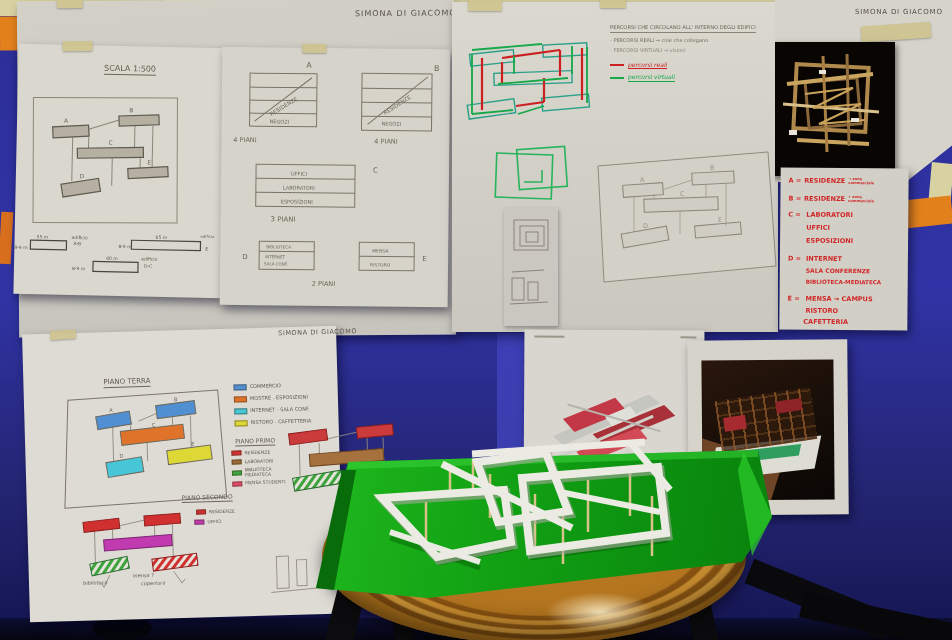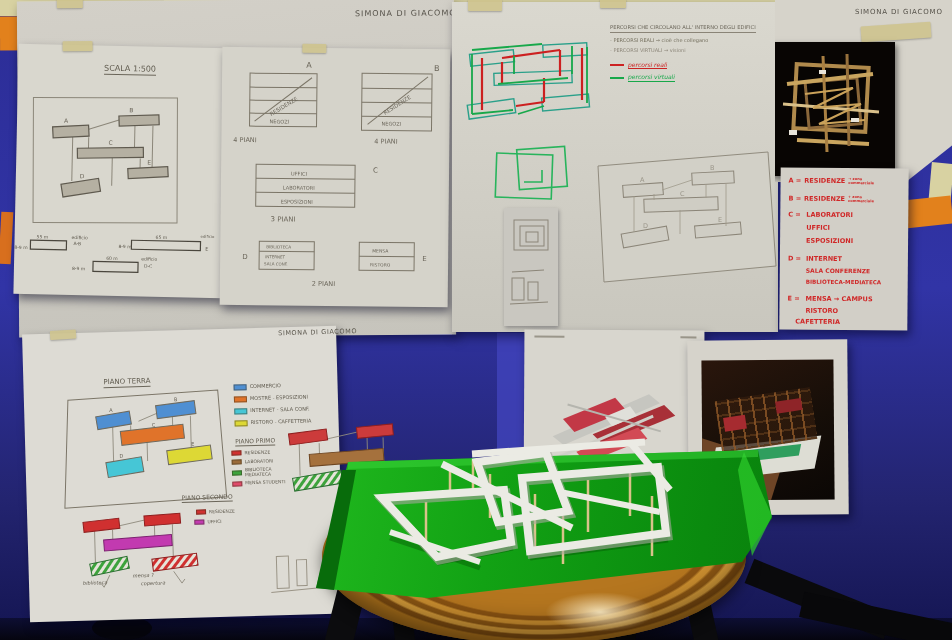--- a/index.html
+++ b/index.html
@@ -260,21 +260,21 @@
     <span class="hw redm s" style="left:26px;top:44px;font-size:6.5px">LABORATORI</span>
     <span class="hw redm s" style="left:26px;top:57px;font-size:6.5px">UFFICI</span>
     <span class="hw redm s" style="left:26px;top:70px;font-size:6.5px">ESPOSIZIONI</span>
     <span class="hw redm s" style="left:8px;top:88px;font-size:6.5px">D =</span>
     <span class="hw redm s" style="left:26px;top:88px;font-size:6.5px">INTERNET</span>
     <span class="hw redm s" style="left:26px;top:100px;font-size:6px">SALA CONFERENZE</span>
     <span class="hw redm s" style="left:26px;top:111px;font-size:5.6px">BIBLIOTECA-MEDIATECA</span>
     <span class="hw redm s" style="left:8px;top:128px;font-size:6.5px">E =</span>
     <span class="hw redm s" style="left:26px;top:128px;font-size:6.5px">MENSA → CAMPUS</span>
     <span class="hw redm s" style="left:26px;top:140px;font-size:6.5px">RISTORO</span>
-    <span class="hw redm s" style="left:16px;top:151px;font-size:6.5px">CAFETTERIA</span>
+    <span class="hw redm s" style="left:24px;top:151px;font-size:6.5px">CAFETTERIA</span>
   </div>
 
   <div class="sheet" style="left:26px;top:330px;width:314px;height:288px;background:#dddbd4;transform:rotate(-1.6deg)">
     <span class="hw s" style="left:256px;top:3px;font-size:6.5px;letter-spacing:.6px;color:#5a564c">SIMONA DI GIACOMO</span>
     <span class="hw s pencil" style="left:80px;top:46px;font-size:7px;border-bottom:1px solid #6b665a;padding-bottom:1px">PIANO TERRA</span>
     <svg class="s" style="left:30px;top:56px" width="200" height="160" viewBox="0 0 200 160">
       <polygon points="14,11 164,5 170,112 8,119" fill="none" stroke="#7b7567" stroke-width="1"></polygon>
       <g fill="none" stroke="#8f8a7d" stroke-width=".9">
         <line x1="58" y1="38" x2="58" y2="74"></line>
           <line x1="76" y1="38" x2="76" y2="44"></line>

